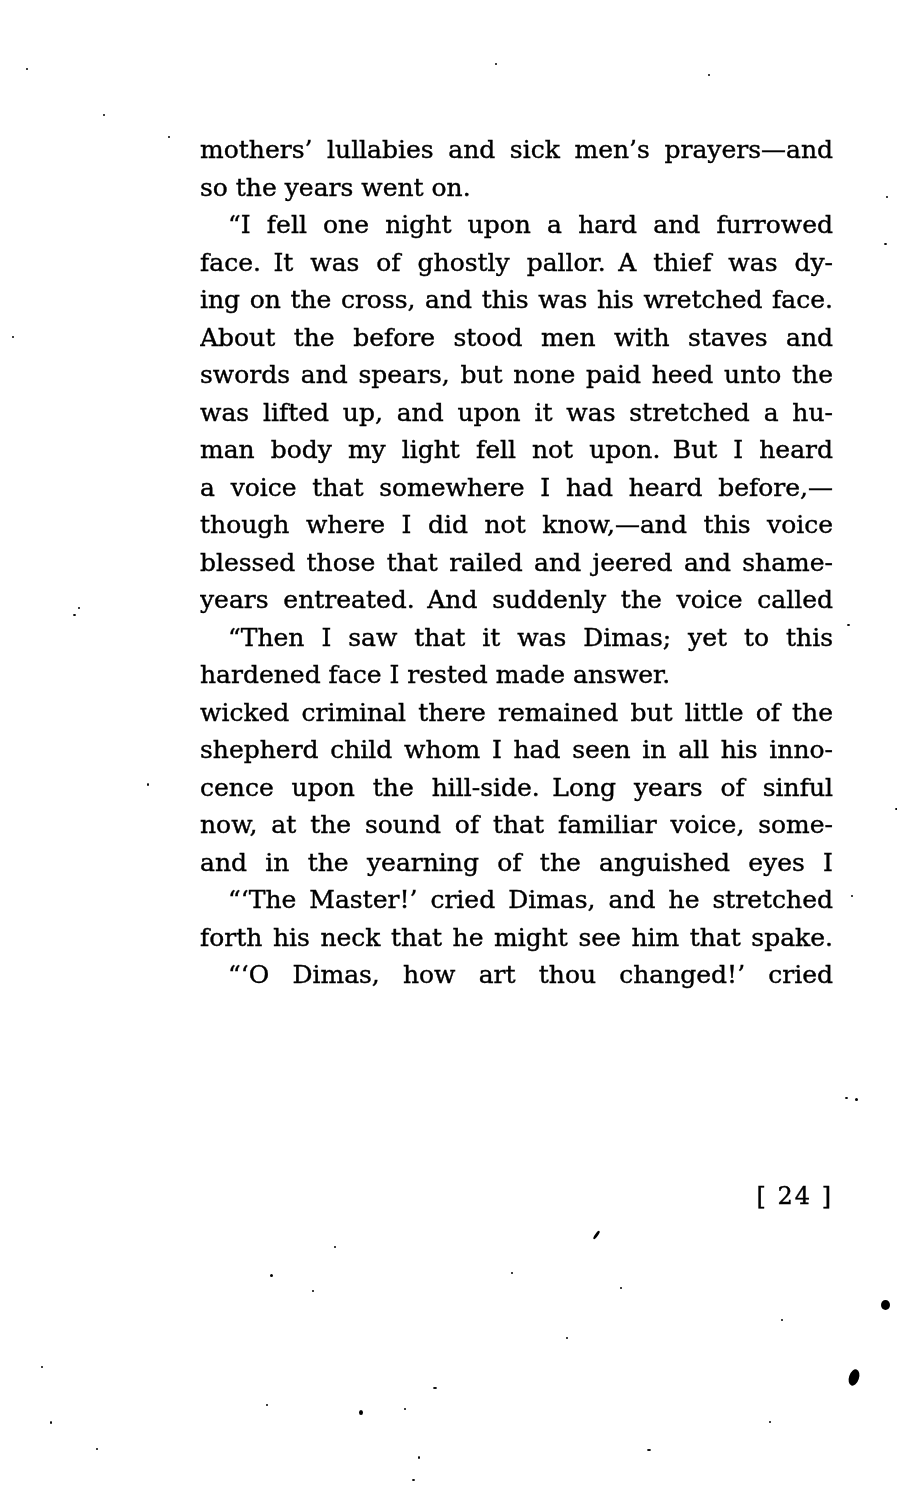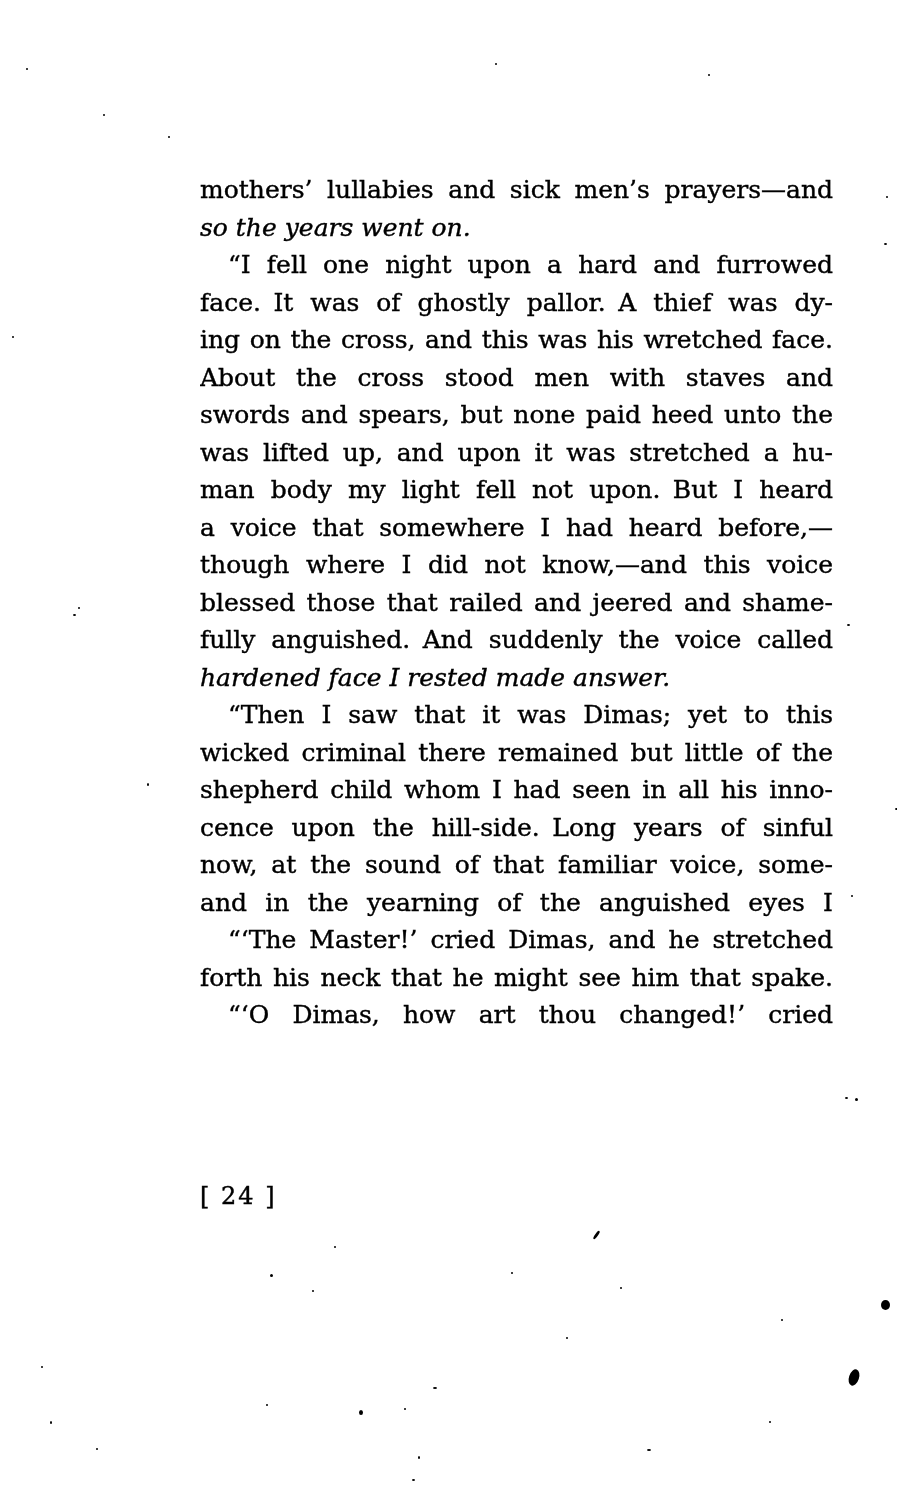--- a/index.html
+++ b/index.html
@@ -15,47 +15,45 @@
     overflow: hidden;
     font-family: "DejaVu Serif", "Liberation Serif", serif;
     color: #000000;
   }
   .text-block {
     position: absolute;
     left: 200px;
     top: 131px;
     width: 633px;
     font-size: 25px;
-    margin-top: 40px;
     -webkit-text-stroke: 0.4px #000;
   }
   .line {
     height: 37.5px;
     line-height: 37.5px;
     overflow: hidden;
     text-align: justify;
     text-align-last: justify;
     white-space: normal;
   }
   .line.endpara {
     text-align: right;
     text-align-last: left;
-    font-style: italic;
   }
   .line.indent {
     text-indent: 28px;
   }
   .pagenum {
     position: absolute;
     left: 200px;
     top: 1181px;
     width: 633px;
     height: 30px;
     line-height: 30px;
-    text-align: left;
+    text-align: right;
     font-size: 24px;
     letter-spacing: 2px;
     -webkit-text-stroke: 0.4px #000;
   }
   .speck {
     position: absolute;
     background: #000000;
     border-radius: 50%;
   }
 </style>
@@ -63,30 +61,30 @@
 <body>
 
 <div class="page">
 
   <div class="text-block">
     <div class="line">mothers’ lullabies and sick men’s prayers—and</div>
     <div class="line endpara">so the years went on.</div>
     <div class="line indent">“I fell one night upon a hard and furrowed</div>
     <div class="line">face. It was of ghostly pallor. A thief was dy-</div>
     <div class="line">ing on the cross, and this was his wretched face.</div>
-    <div class="line">About the cross stood men with staves and</div>
+    <div class="line">About the before stood men with staves and</div>
     <div class="line">swords and spears, but none paid heed unto the</div>
     <div class="line">was lifted up, and upon it was stretched a hu-</div>
     <div class="line">man body my light fell not upon. But I heard</div>
     <div class="line">a voice that somewhere I had heard before,—</div>
     <div class="line">though where I did not know,—and this voice</div>
     <div class="line">blessed those that railed and jeered and shame-</div>
-    <div class="line">fully anguished. And suddenly the voice called</div>
+    <div class="line">years entreated. And suddenly the voice called</div>
+    <div class="line indent">“Then I saw that it was Dimas; yet to this</div>
     <div class="line endpara">hardened face I rested made answer.</div>
-    <div class="line indent">“Then I saw that it was Dimas; yet to this</div>
     <div class="line">wicked criminal there remained but little of the</div>
     <div class="line">shepherd child whom I had seen in all his inno-</div>
     <div class="line">cence upon the hill-side. Long years of sinful</div>
     <div class="line">now, at the sound of that familiar voice, some-</div>
     <div class="line">and in the yearning of the anguished eyes I</div>
     <div class="line indent">“‘The Master!’ cried Dimas, and he stretched</div>
     <div class="line">forth his neck that he might see him that spake.</div>
     <div class="line indent">“‘O Dimas, how art thou changed!’ cried</div>
   </div>
 

